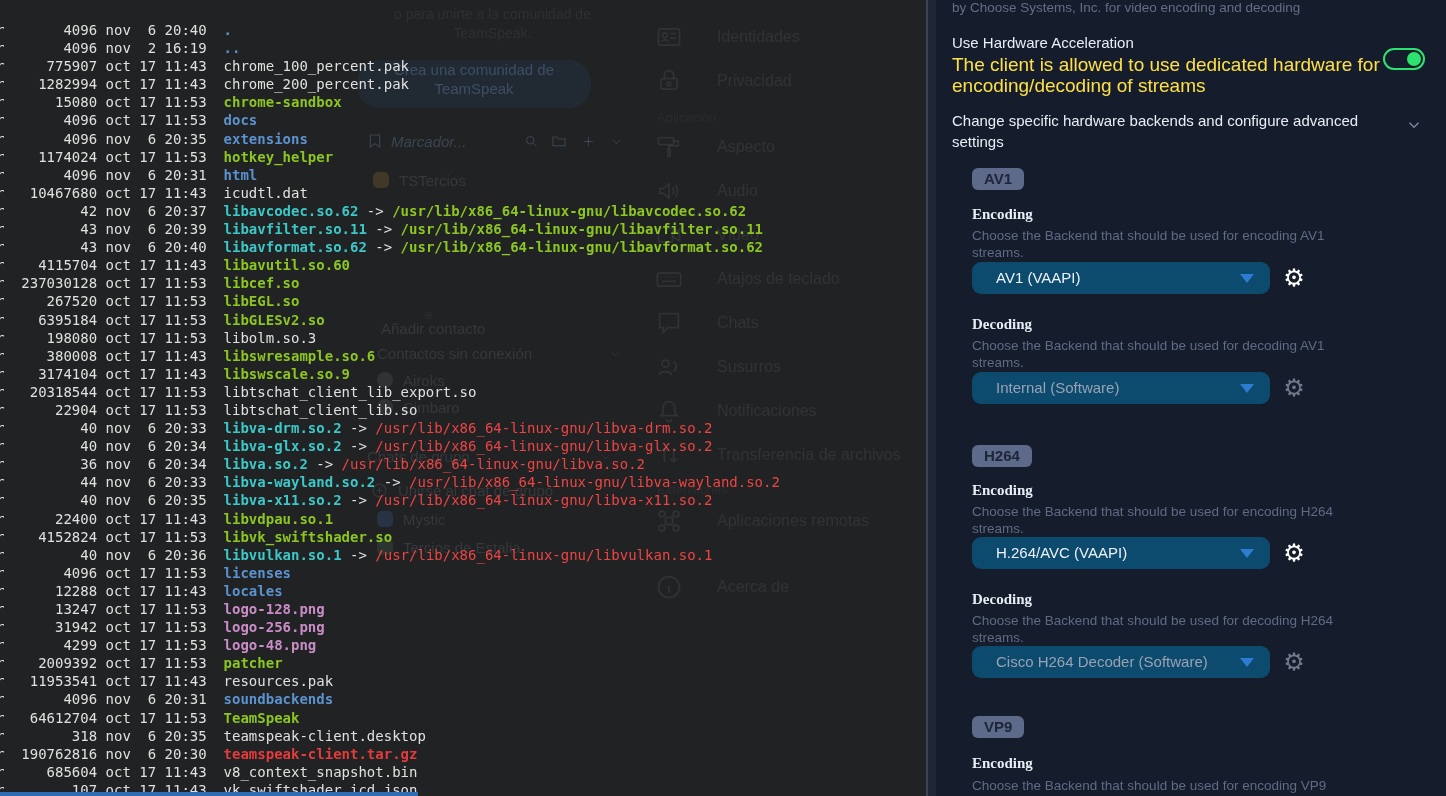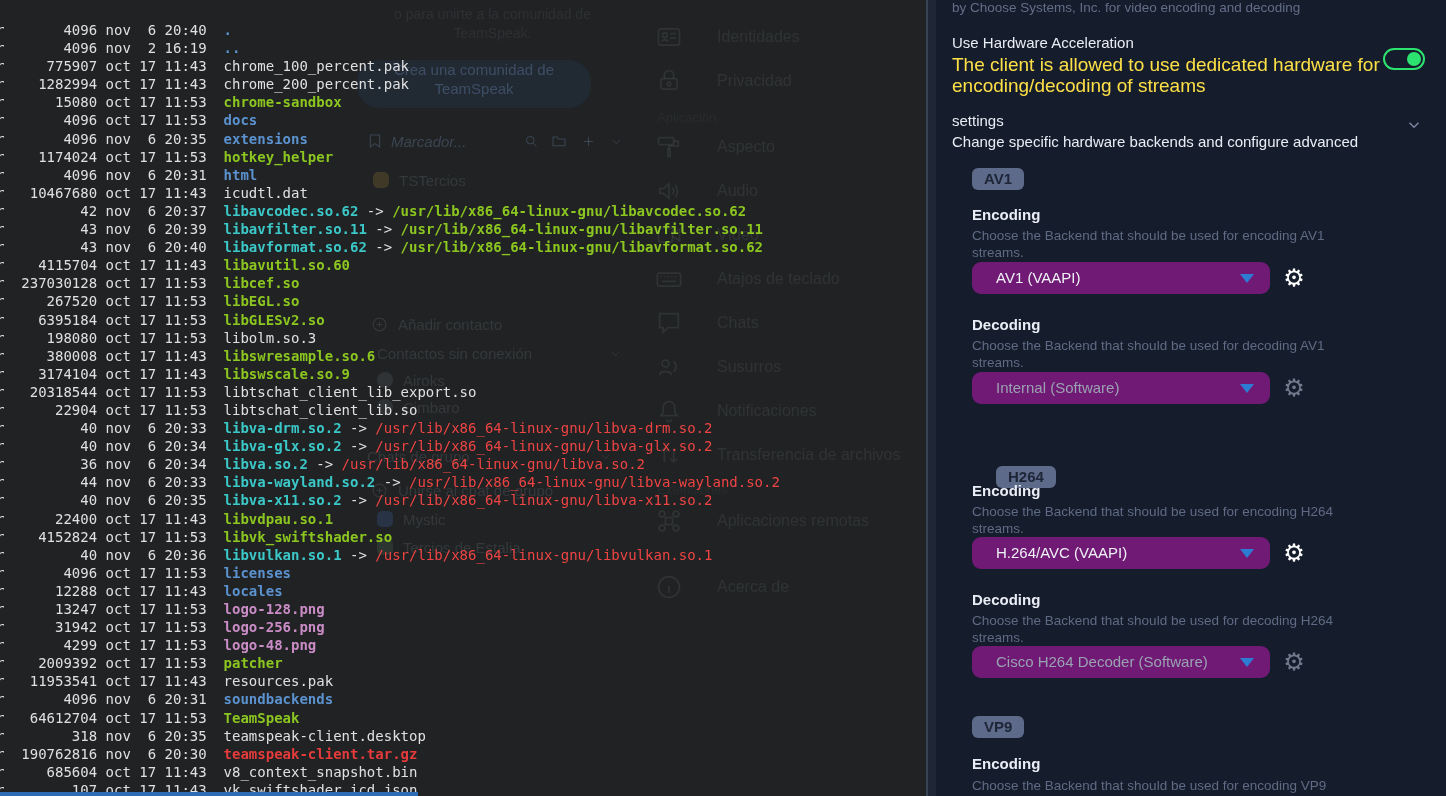--- a/index.html
+++ b/index.html
@@ -67,22 +67,22 @@
   .chev-grey svg { stroke:#7b87a0; fill:none; stroke-width:2; }
 
   .toggle { position:absolute; left:453px; top:48px; width:42px; height:22px;
             border:2px solid #2de36f; border-radius:12px; background:transparent; cursor:pointer; }
   .toggle .knob { position:absolute; right:2px; top:2px; width:14px; height:14px;
                   border-radius:50%; background:#2de36f; }
 
   .codec-badge { position:absolute; left:42px; height:22px; padding:0 12px;
                  background:#5d6a8a; border-radius:6px; color:#1d2537;
                  font-size:15px; font-weight:bold; line-height:22px; display:inline-block; }
-  .sec-label { position:absolute; left:42px; font-size:15px; font-weight:600; color:#e9edf5; }
-  .dropdown { position:absolute; left:42px; width:298px; height:32px; background:#701a75;
+  .sec-label { position:absolute; left:42px; font-size:15px; font-weight:600; color:#e9edf5;font-family:Liberation Serif, serif; }
+  .dropdown { position:absolute; left:42px; width:298px; height:32px; background:#0c4a6e;
               border-radius:9px; cursor:pointer; }
   .dd-value { position:absolute; left:24px; top:0; line-height:32px; font-size:15px; color:#eef1f6; }
   .dd-value.inactive { color:#9aa2b2; }
   .dd-caret { position:absolute; right:16px; top:12px; width:0; height:0;
               border-left:7px solid transparent; border-right:7px solid transparent;
               border-top:9px solid #2d7cd3; }
   .gear { position:absolute; left:350px; width:28px; text-align:center; font-size:24px;
           line-height:30px; color:#ffffff; cursor:pointer;
           font-family:"DejaVu Sans",sans-serif; }
   .gear.inactive { color:#707a8c; }
@@ -122,21 +122,21 @@
             <path d="M5 9l7 7 7-7"></path>
           </svg>
       </div>
 
       <div class="fs-row" style="left:28px; top:167px;">
         <span class="avatar-sq" style="background:rgba(180,140,60,0.22);"></span>
         <span>TSTercios</span>
       </div>
 
 
-      <div class="fs-row" style="left:26px; top:311px;">
+      <div class="fs-row" style="left:26px; top:311px;flex-direction:column;">
         <svg width="17" height="17" viewBox="0 0 24 24">
             <circle cx="12" cy="12" r="9"></circle>
             <path d="M12 8v8M8 12h8"></path>
           </svg>
         <span style="margin-left:10px;">Añadir contacto</span>
       </div>
 
       <div class="fs-row" style="left:32px; top:340px; width:245px;">
         <span>Contactos sin conexión</span>
         <svg width="13" height="13" viewBox="0 0 24 24" style="margin-left:auto;">
@@ -332,22 +332,22 @@
       <div class="p-title" style="top:34px;">Use Hardware Acceleration</div>
       <div class="p-desc" style="top:54px;">
         <div>The client is allowed to use dedicated hardware for</div>
         <div>encoding/decoding of streams</div>
       </div>
       <div class="toggle">
         <span class="knob"></span>
       </div>
 
       <div class="p-advanced">
+        <div>Change specific hardware backends and configure advanced</div>
         <div>settings</div>
-        <div>Change specific hardware backends and configure advanced</div>
       </div>
       <div class="chev-grey">
         <svg width="18" height="18" viewBox="0 0 24 24">
             <path d="M6 9l6 6 6-6"></path>
           </svg>
       </div>
 
       <div class="codec-badge" style="top:168px;">AV1</div>
       <div class="sec-label" style="top:206px;">Encoding</div>
       <div class="p-desc2" style="top:227px;">
@@ -364,21 +364,21 @@
       <div class="p-desc2" style="top:337px;">
         <div>Choose the Backend that should be used for decoding AV1</div>
         <div>streams.</div>
       </div>
       <div class="dropdown" style="top:372px;">
         <span class="dd-value inactive">Internal (Software)</span>
         <span class="dd-caret"></span>
       </div>
       <div class="gear inactive" style="top:373px;">⚙</div>
 
-      <div class="codec-badge" style="top:466px;margin-left:24px;">H264</div>
+      <div class="codec-badge" style="top:445px;">H264</div>
       <div class="sec-label" style="top:482px;">Encoding</div>
       <div class="p-desc2" style="top:503px;">
         <div>Choose the Backend that should be used for encoding H264</div>
         <div>streams.</div>
       </div>
       <div class="dropdown" style="top:537px;">
         <span class="dd-value">H.264/AVC (VAAPI)</span>
         <span class="dd-caret"></span>
       </div>
       <div class="gear" style="top:538px;">⚙</div>

